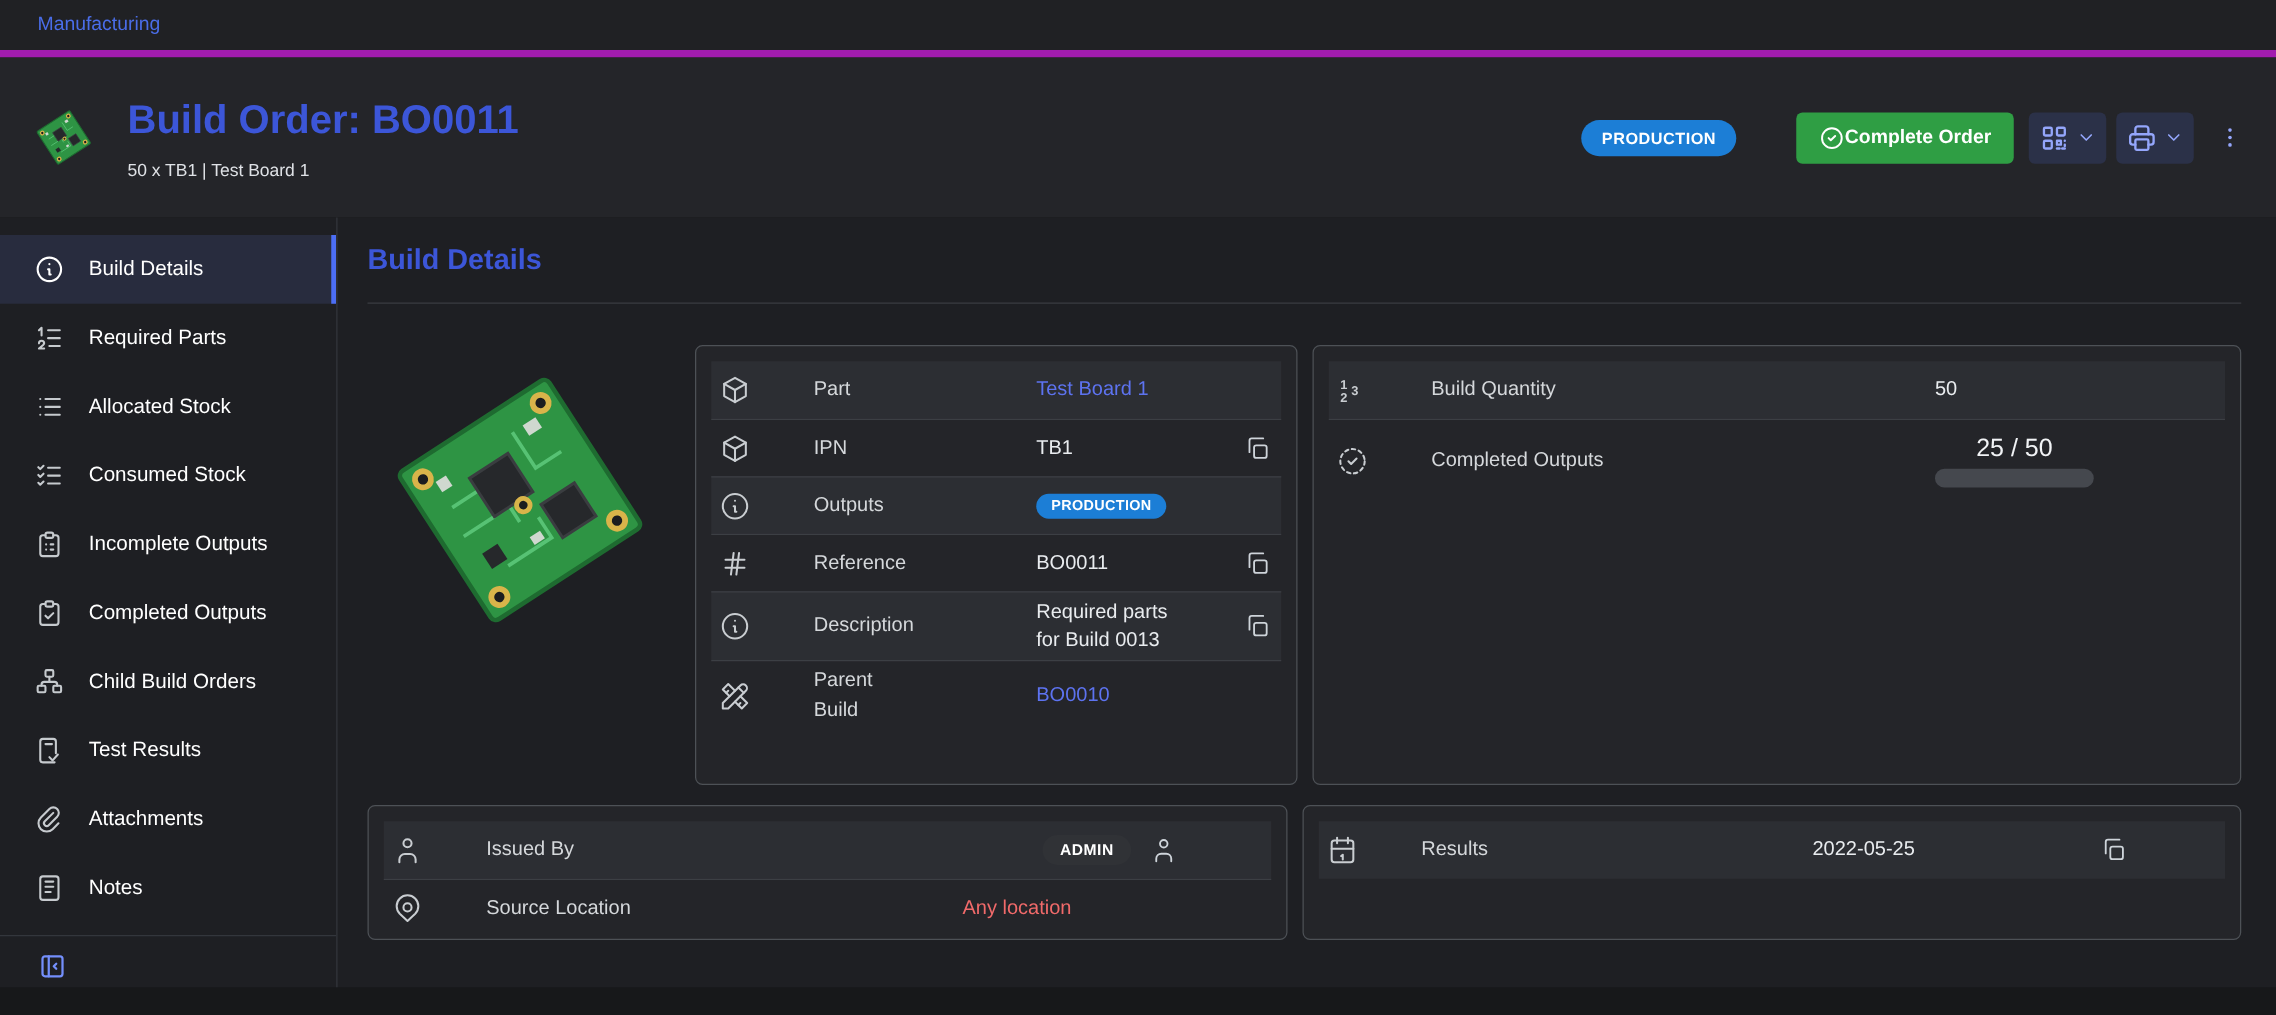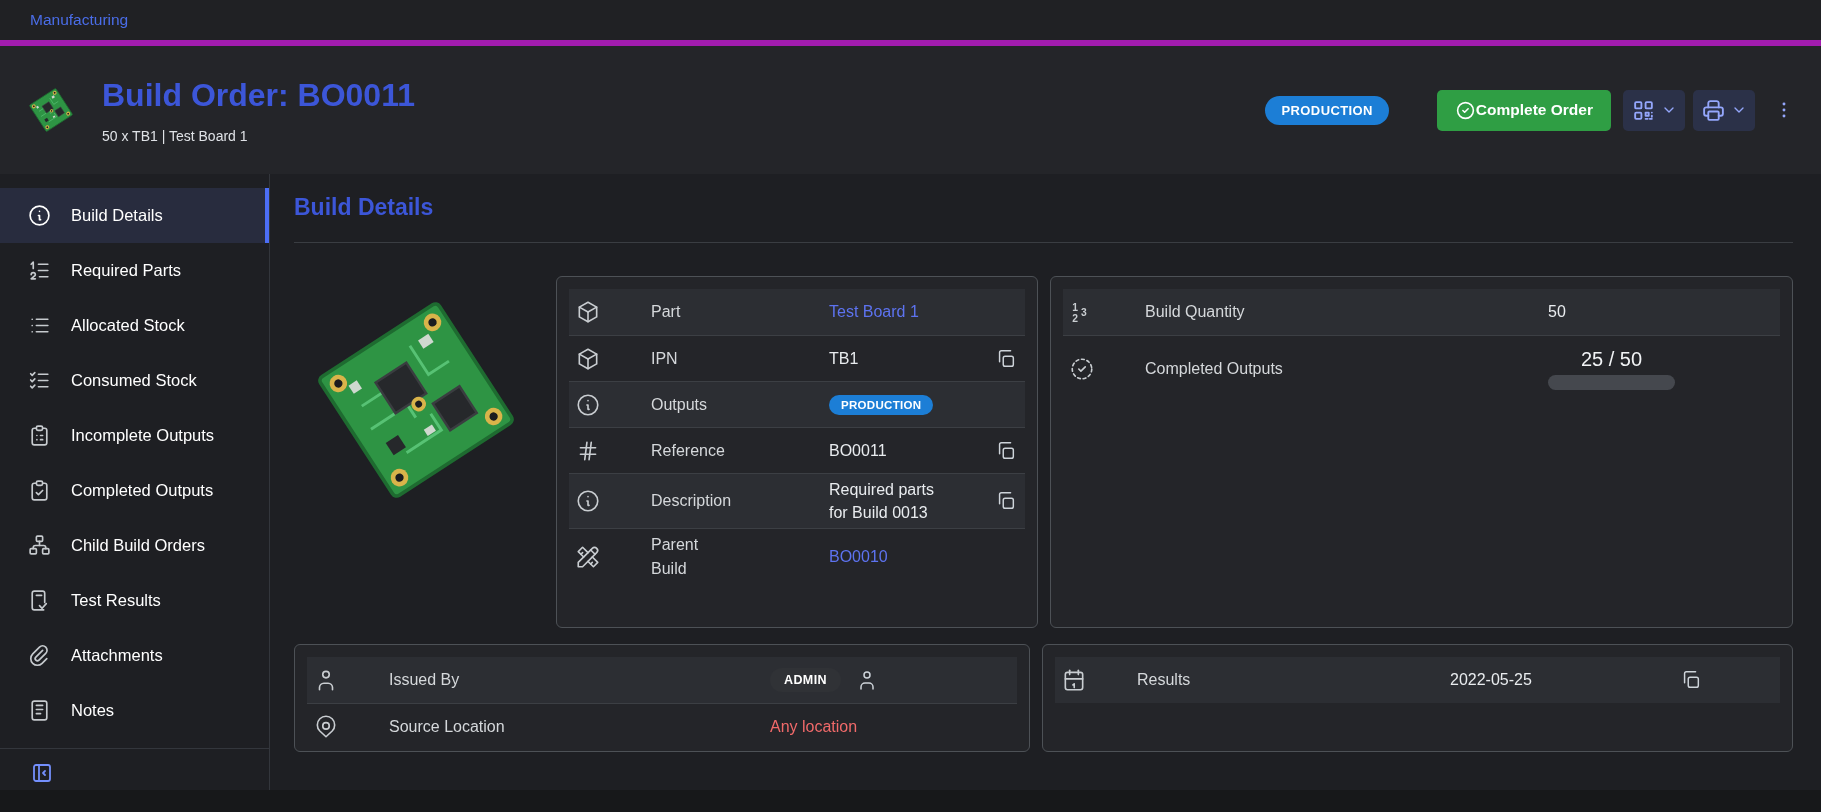--- a/index.html
+++ b/index.html
@@ -91,21 +91,21 @@
   .copy-btn svg { width:22px; height:22px; }
   .created-card .row { padding-right:76px; }
 
   
   .qty-row2 { min-height:66px; }
   .progress-wrap { display:flex; flex-direction:column; width:127px; }
   .progress-text { color:#f1f3f5; font-size:20px; text-align:center; margin-bottom:4px; }
   .progress-track { height:15px; background:#45484e; border-radius:8px; overflow:hidden; }
   .progress-fill { height:100%; background:#e8590c; border-radius:8px 0 0 8px; }
 
-  .issue-value { display:flex; align-items:center; gap:14px; }
+  .issue-value { display:flex; align-items:center; gap:14px;justify-content:flex-end; }
   .avatar-ic { width:24px; height:24px; color:#ced4da; }
   .red { color:#f16a6a; }
 
   .bottom-strip { height:22px; background:#17181a; flex:none; }
 </style>
 </head>
 <body>
 
 <svg width="0" height="0" style="position:absolute">
   <defs>

